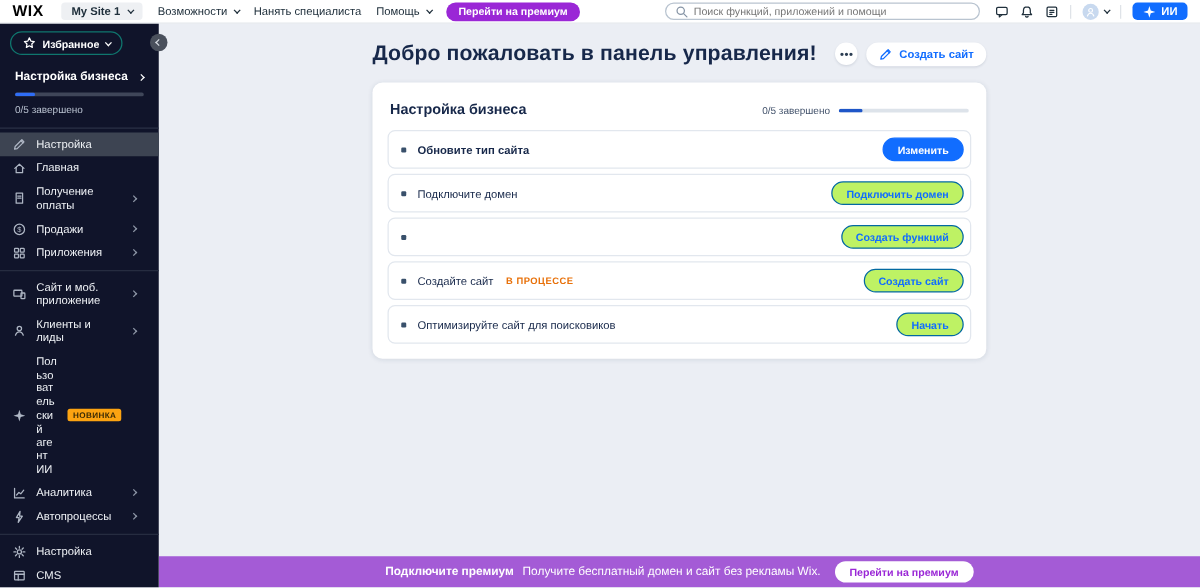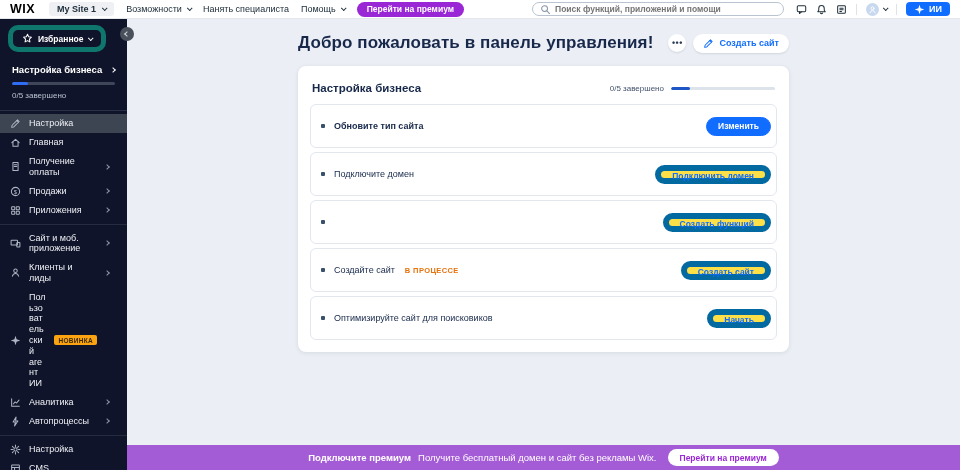--- a/index.html
+++ b/index.html
@@ -29,42 +29,41 @@
     background:#9a27d6; color:#fff; font-size:8.5px; font-weight:700;
     border:none; border-radius:8px; padding:2.5px 10px; cursor:pointer;
   }
   .search-wrap {
     margin-left:auto; width:252px; height:14px; border:1px solid #b9c4d0; border-radius:8px;
     display:flex; align-items:center; gap:4px; padding:0 7px; background:#fff; color:#8795a6;
   }
   .search-wrap input {
     border:none; outline:none; width:100%; font-size:8.5px; color:#42526b; background:transparent;
     font-family:inherit;
-    font-weight:bold;
   }
   .tb-icons { display:flex; align-items:center; gap:9px; color:#20303c; }
   .tb-icon { cursor:pointer; color:#20303c; }
   .tb-sep { width:1px; height:11px; background:#dfe3e8; }
   .avatar-wrap { display:flex; align-items:center; gap:4px; cursor:pointer; }
   .avatar { width:13px; height:13px; border-radius:50%; background:#c8d9ef; display:flex; align-items:center; justify-content:center; color:#fff; }
   .ai-btn {
     background:#116dff; color:#fff; border:none; border-radius:4px; height:14px;
     display:flex; align-items:center; gap:4px; padding:0 8px; font-size:9px; font-weight:700; cursor:pointer;
   }
 
   
   .shell { display:flex; height:451px; }
 
   
   .sidebar {
     width:127px; background:#10142a; color:#e8ecf2; display:flex; flex-direction:column; position:relative; flex:none;
   }
   .sb-top { padding:6px 8px 4px; display:flex; align-items:center; }
   .fav-pill {
-    border:5px solid #0f766e; border-radius:10px; background:transparent; color:#fff;
+    border:1px solid #0f766e; border-radius:10px; background:transparent; color:#fff;
     display:flex; align-items:center; gap:5px; font-size:8.5px; font-weight:700; padding:3px 9px; cursor:pointer;
   }
   .collapse-btn {
     position:absolute; right:-7px; top:8px; width:14px; height:14px; border-radius:50%;
     background:#4a505c; color:#d6dae0; border:none; display:flex; align-items:center; justify-content:center; cursor:pointer; z-index:5;
   }
   .sb-setup { padding:8px 12px 10px; border-bottom:1px solid #2a3046; }
   .sb-setup-head { display:flex; align-items:center; justify-content:space-between; cursor:pointer; color:#fff; }
   .sb-setup-title { font-size:9.5px; font-weight:700; }
   .sb-progress { height:3px; background:#3f4659; border-radius:2px; margin:7px 0 6px; overflow:hidden; }
@@ -106,34 +105,34 @@
     padding:12px 12px 12px;
   }
   .card-head { display:flex; align-items:center; padding:4px 2px 10px; }
   .card-title { font-size:11.5px; font-weight:700; color:#17284a; }
   .card-progress { margin-left:auto; display:flex; align-items:center; gap:7px; }
   .card-progress-label { font-size:8px; color:#42526b; }
   .card-track { width:104px; height:3px; background:#dde3ea; border-radius:2px; overflow:hidden; }
   .card-fill { height:100%; background:#1e56c8; border-radius:2px; }
 
   .task-row {
-    border:1px solid #e2e7ee; border-radius:6px; height:44px; display:flex; align-items:center;
+    border:1px solid #e2e7ee; border-radius:6px; height:31px; display:flex; align-items:center;
     padding:0 5px 0 10px; margin-bottom:4px; background:#fff;
   }
   .task-row:last-child { margin-bottom:0; }
   .task-bullet { width:4px; height:4px; border-radius:1px; background:#39506b; margin-right:9px; flex:none; }
   .task-label { font-size:9px; color:#17284a; }
   .task-label.bold { font-weight:700; }
   .task-badge { font-size:7.5px; font-weight:700; color:#e8710a; letter-spacing:.4px; margin-left:10px; }
   .task-btn {
     margin-left:auto; height:19px; border-radius:10px; padding:0 11px; font-size:8.5px; font-weight:600;
     cursor:pointer; font-family:inherit;
   }
   .task-btn.primary { background:#116dff; border:1px solid #116dff; color:#fff; }
-  .task-btn.outline { background:#fde047; border:6px solid #0369a1; color:#116dff; }
+  .task-btn.outline { background:#bef264; border:1px solid #0369a1; color:#116dff; }
 
   
   .footer {
     position:absolute; left:0; right:0; bottom:0; height:25px; background:#a45bd6; color:#fff;
     display:flex; align-items:center; justify-content:center; gap:7px; font-size:9.5px;
   }
   .footer .bold { font-weight:700; }
   .footer-btn {
     background:#fff; color:#9a27d6; border:none; border-radius:9px; height:17px; padding:0 12px;
     font-size:8.5px; font-weight:700; cursor:pointer; margin-left:4px;

